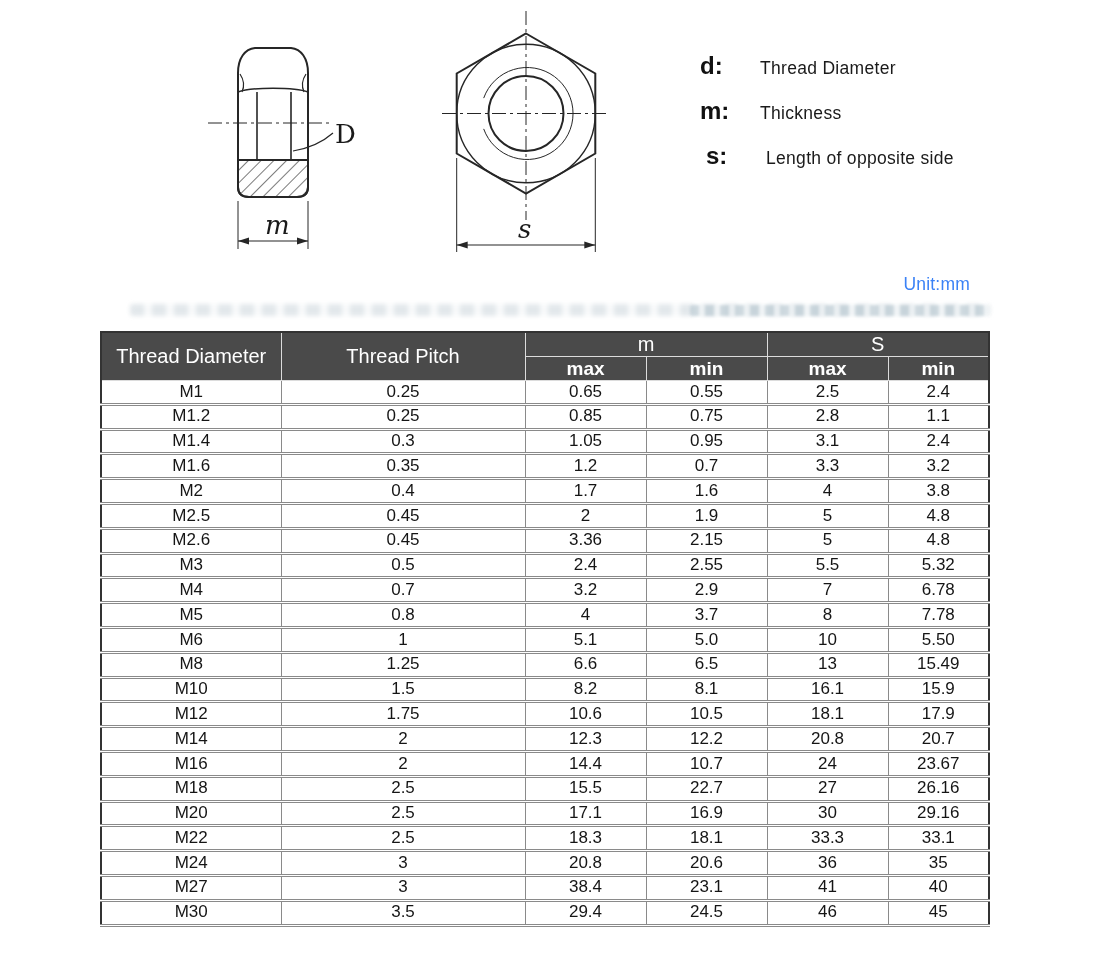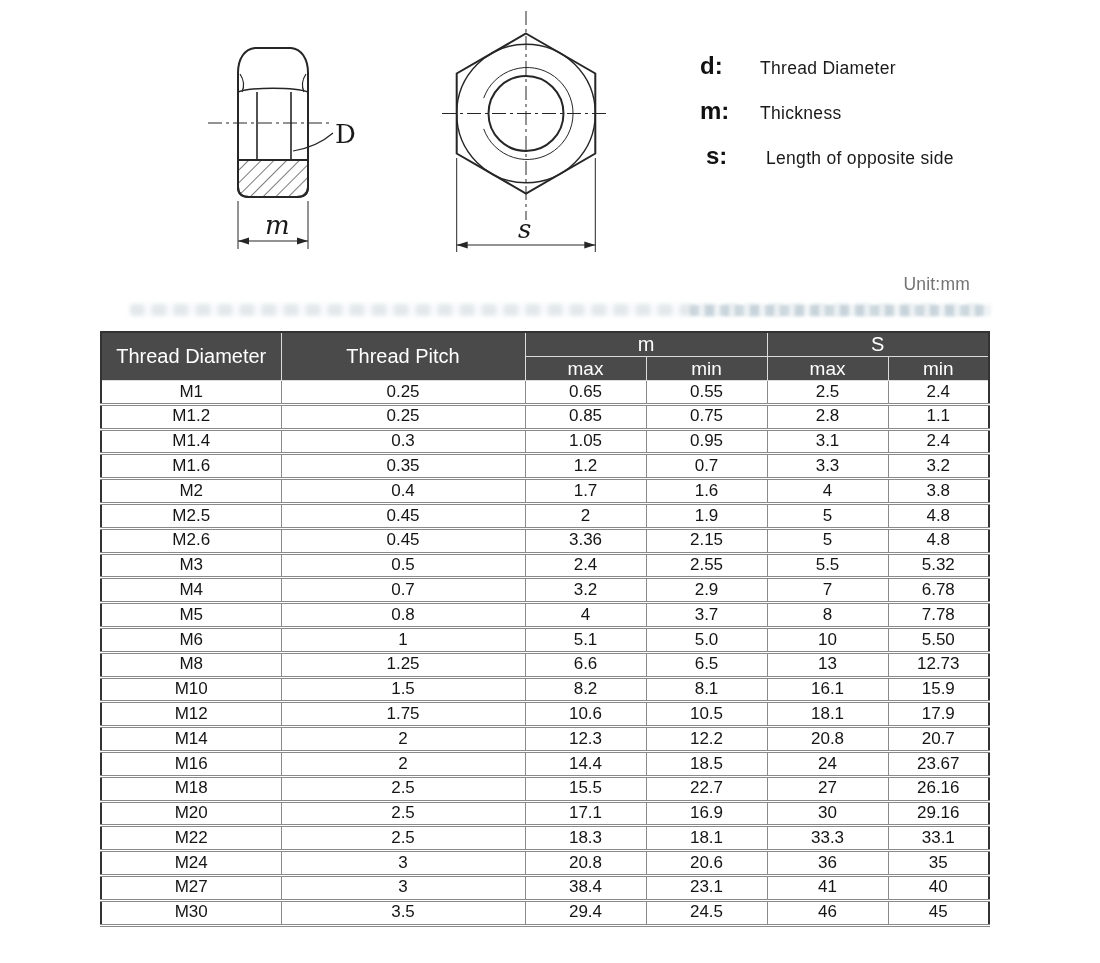--- a/index.html
+++ b/index.html
@@ -19,41 +19,41 @@
 
   
   .legend{position:absolute;left:692px;top:52px;display:flex;flex-direction:column;gap:17px;}
   .legend-row{display:flex;align-items:baseline;}
   .legend-sym{width:60px;font-weight:700;font-size:24px;color:#111;text-align:left;padding-left:8px;}
   .legend-sym.indent{padding-left:14px;}
   .legend-label{font-size:17.5px;color:#1a1a1a;letter-spacing:.3px;}
 
   
   .unit{position:absolute;left:778px;top:274px;width:192px;text-align:right;
-        font-size:17.5px;color:#737373;letter-spacing:.2px;}
+        font-size:17.5px;color:#3b82f6;letter-spacing:.2px;}
 
   
   .watermark{position:absolute;left:130px;top:304px;width:860px;height:12px;
     background:repeating-linear-gradient(90deg,#ccd6dc 0 14px,#f2f5f7 14px 22px);
     filter:blur(2px);opacity:.55;border-radius:3px;}
   .watermark2{position:absolute;left:690px;top:305px;width:300px;height:11px;
     background:repeating-linear-gradient(90deg,#b9c9d2 0 9px,#eef3f5 9px 15px);
     filter:blur(1.5px);opacity:.65;border-radius:3px;}
 
   
   .spec{position:absolute;left:100px;top:331px;width:888px;border-collapse:collapse;
         table-layout:fixed;font-size:17px;color:var(--body-text);
         border:2px solid #333;}
   .spec thead th{
     background:var(--header-bg);color:var(--header-text);font-weight:700;
     border:1px solid #dcdcdc;padding:0;line-height:1.15;
   }
   .spec thead tr.grp th{height:23px;font-size:20px;font-weight:400;}
   .spec thead th.span2{font-size:17px;height:46px;}
-  .spec thead tr.sub th{height:23px;font-size:19px;font-weight:400;}
+  .spec thead tr.sub th{height:23px;font-size:19px;font-weight:700;}
   .spec tbody td{
     text-align:center;height:21.8px;padding:0;line-height:1.1;
     border-left:1px solid var(--grid);
     border-bottom:3px double var(--grid);
     background:#fff;
   }
   .spec tbody td:first-child{border-left:none;}
 </style>
 </head>
 <body style="--header-bg: #4a4a4a; --header-text: #ffffff; --grid: #8a8a8a; --body-text: #151515;">
@@ -243,21 +243,21 @@
           <td>5.0</td>
           <td>10</td>
           <td>5.50</td>
         </tr>
         <tr>
           <td>M8</td>
           <td>1.25</td>
           <td>6.6</td>
           <td>6.5</td>
           <td>13</td>
-          <td>12.73</td>
+          <td>15.49</td>
         </tr>
         <tr>
           <td>M10</td>
           <td>1.5</td>
           <td>8.2</td>
           <td>8.1</td>
           <td>16.1</td>
           <td>15.9</td>
         </tr>
         <tr>
@@ -273,21 +273,21 @@
           <td>2</td>
           <td>12.3</td>
           <td>12.2</td>
           <td>20.8</td>
           <td>20.7</td>
         </tr>
         <tr>
           <td>M16</td>
           <td>2</td>
           <td>14.4</td>
-          <td>18.5</td>
+          <td>10.7</td>
           <td>24</td>
           <td>23.67</td>
         </tr>
         <tr>
           <td>M18</td>
           <td>2.5</td>
           <td>15.5</td>
           <td>22.7</td>
           <td>27</td>
           <td>26.16</td>

